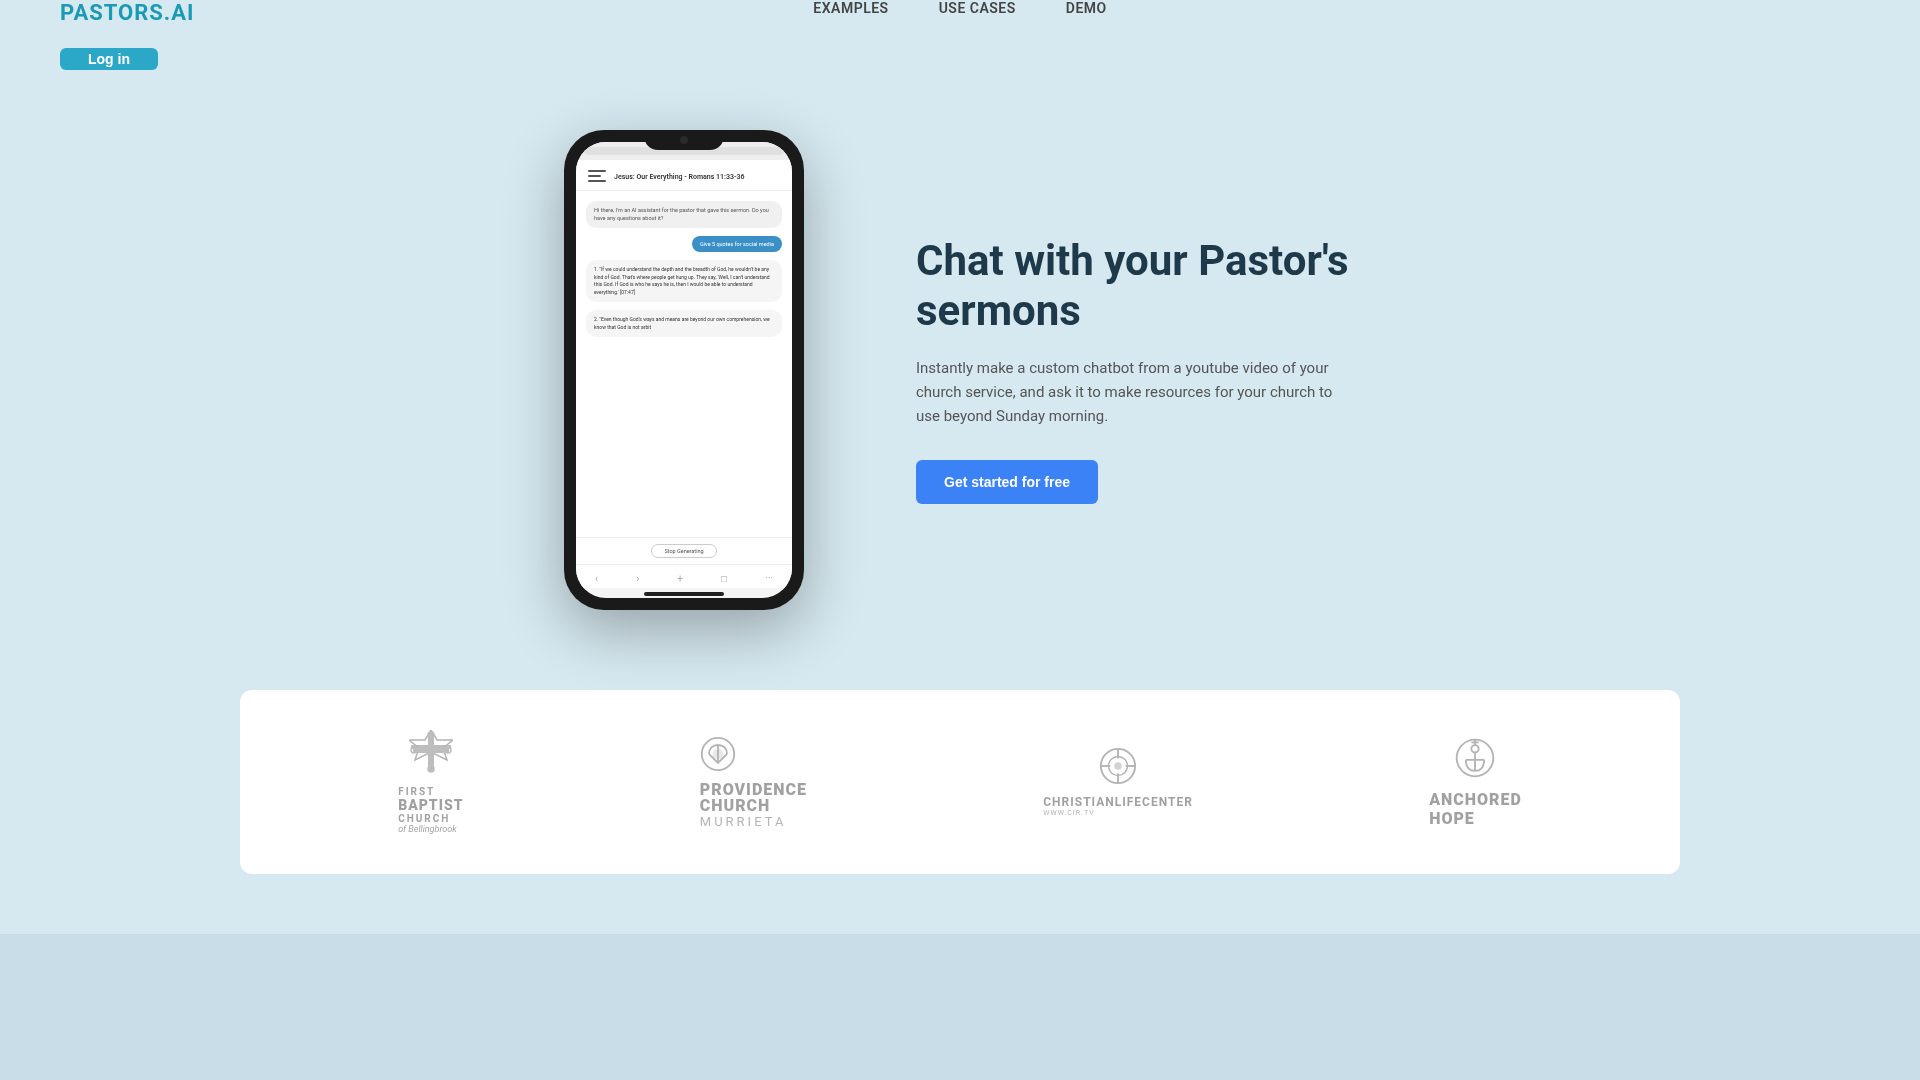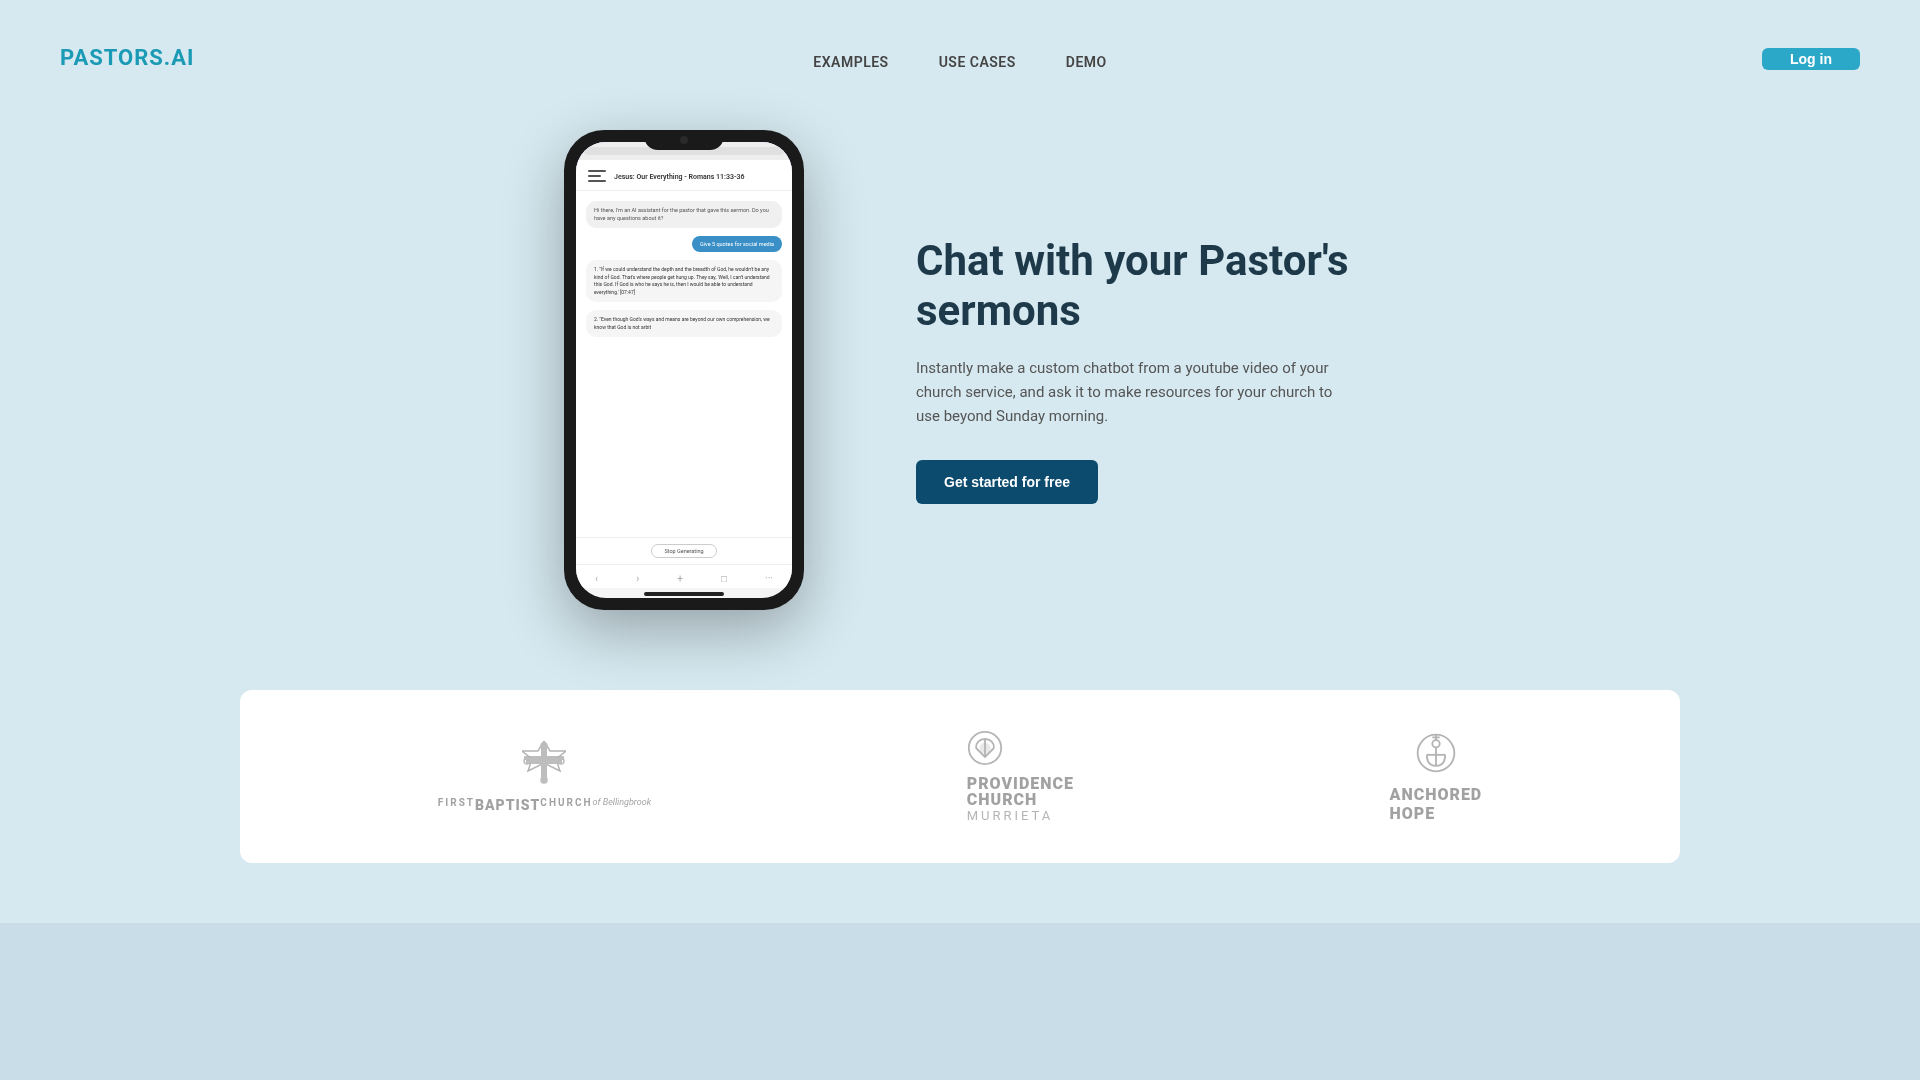--- a/index.html
+++ b/index.html
@@ -8,26 +8,27 @@
       font-family: -apple-system, BlinkMacSystemFont, 'Segoe UI', Roboto, Oxygen, sans-serif;
       background-color: #d6e9f0;
       min-height: 1080px;
       width: 1920px;
       overflow-x: hidden;
     }
 
     
     header {
       display: flex;
-      align-items: flex-end;
+      align-items: flex-start;
       justify-content: space-between;
       padding: 0 60px;
       height: 70px;
       background-color: #d6e9f0;
       position: relative;
+      flex-direction: column;
     }
 
     .logo {
       font-size: 22px;
       font-weight: 700;
       color: #1a9ab5;
       letter-spacing: 1px;
       text-decoration: none;
     }
 
@@ -256,21 +257,21 @@
     }
 
     .hero-description {
       font-size: 15px;
       color: #555;
       line-height: 1.6;
       margin-bottom: 32px;
     }
 
     .cta-btn {
-      background-color: #0c4a6e;
+      background-color: #3b82f6;
       color: white;
       border: none;
       padding: 14px 28px;
       border-radius: 6px;
       font-size: 14px;
       font-weight: 600;
       cursor: pointer;
     }
 
     
@@ -300,20 +301,21 @@
       gap: 12px;
     }
 
     .fbc-cross {
       width: 44px;
       height: 44px;
     }
 
     .fbc-text {
       display: flex;
+      flex-direction: column;
     }
 
     .fbc-first {
       font-size: 10px;
       font-weight: 700;
       color: #555;
       letter-spacing: 2px;
     }
 
     .fbc-baptist {
@@ -545,20 +547,35 @@
         <path d="M10 20 L20 30 L30 20" fill="none" stroke="#777" stroke-width="2"></path>
         <line x1="20" y1="10" x2="20" y2="30" stroke="#777" stroke-width="2"></line>
       </svg>
       <div class="prov-text">
         <span class="prov-main">PROVIDENCE</span>
         <span class="prov-main">CHURCH</span>
         <span class="prov-sub">MURRIETA</span>
       </div>
     </div>
 
+    <div class="church-logo clc-logo">
+      <svg class="clc-icon" viewBox="0 0 40 40" fill="none" xmlns="http://www.w3.org/2000/svg">
+        <circle cx="20" cy="20" r="18" fill="none" stroke="#777" stroke-width="2"></circle>
+        <circle cx="20" cy="20" r="10" fill="none" stroke="#777" stroke-width="1.5"></circle>
+        <circle cx="20" cy="20" r="4" fill="#777" opacity="0.6"></circle>
+        <line x1="20" y1="2" x2="20" y2="12" stroke="#777" stroke-width="2"></line>
+        <line x1="20" y1="28" x2="20" y2="38" stroke="#777" stroke-width="2"></line>
+        <line x1="2" y1="20" x2="12" y2="20" stroke="#777" stroke-width="2"></line>
+        <line x1="28" y1="20" x2="38" y2="20" stroke="#777" stroke-width="2"></line>
+      </svg>
+      <div class="clc-text">
+        <span class="clc-main">CHRISTIANLIFECENTER</span>
+        <span class="clc-sub">WWW.CIR.TV</span>
+      </div>
+    </div>
 
     <div class="church-logo ah-logo">
       <svg class="ah-icon" viewBox="0 0 48 48" fill="none" xmlns="http://www.w3.org/2000/svg">
 
         <circle cx="24" cy="24" r="20" fill="none" stroke="#777" stroke-width="2"></circle>
 
         <circle cx="24" cy="14" r="4" fill="none" stroke="#777" stroke-width="2"></circle>
         <line x1="24" y1="18" x2="24" y2="38" stroke="#777" stroke-width="2"></line>
         <line x1="14" y1="26" x2="34" y2="26" stroke="#777" stroke-width="2"></line>
 

